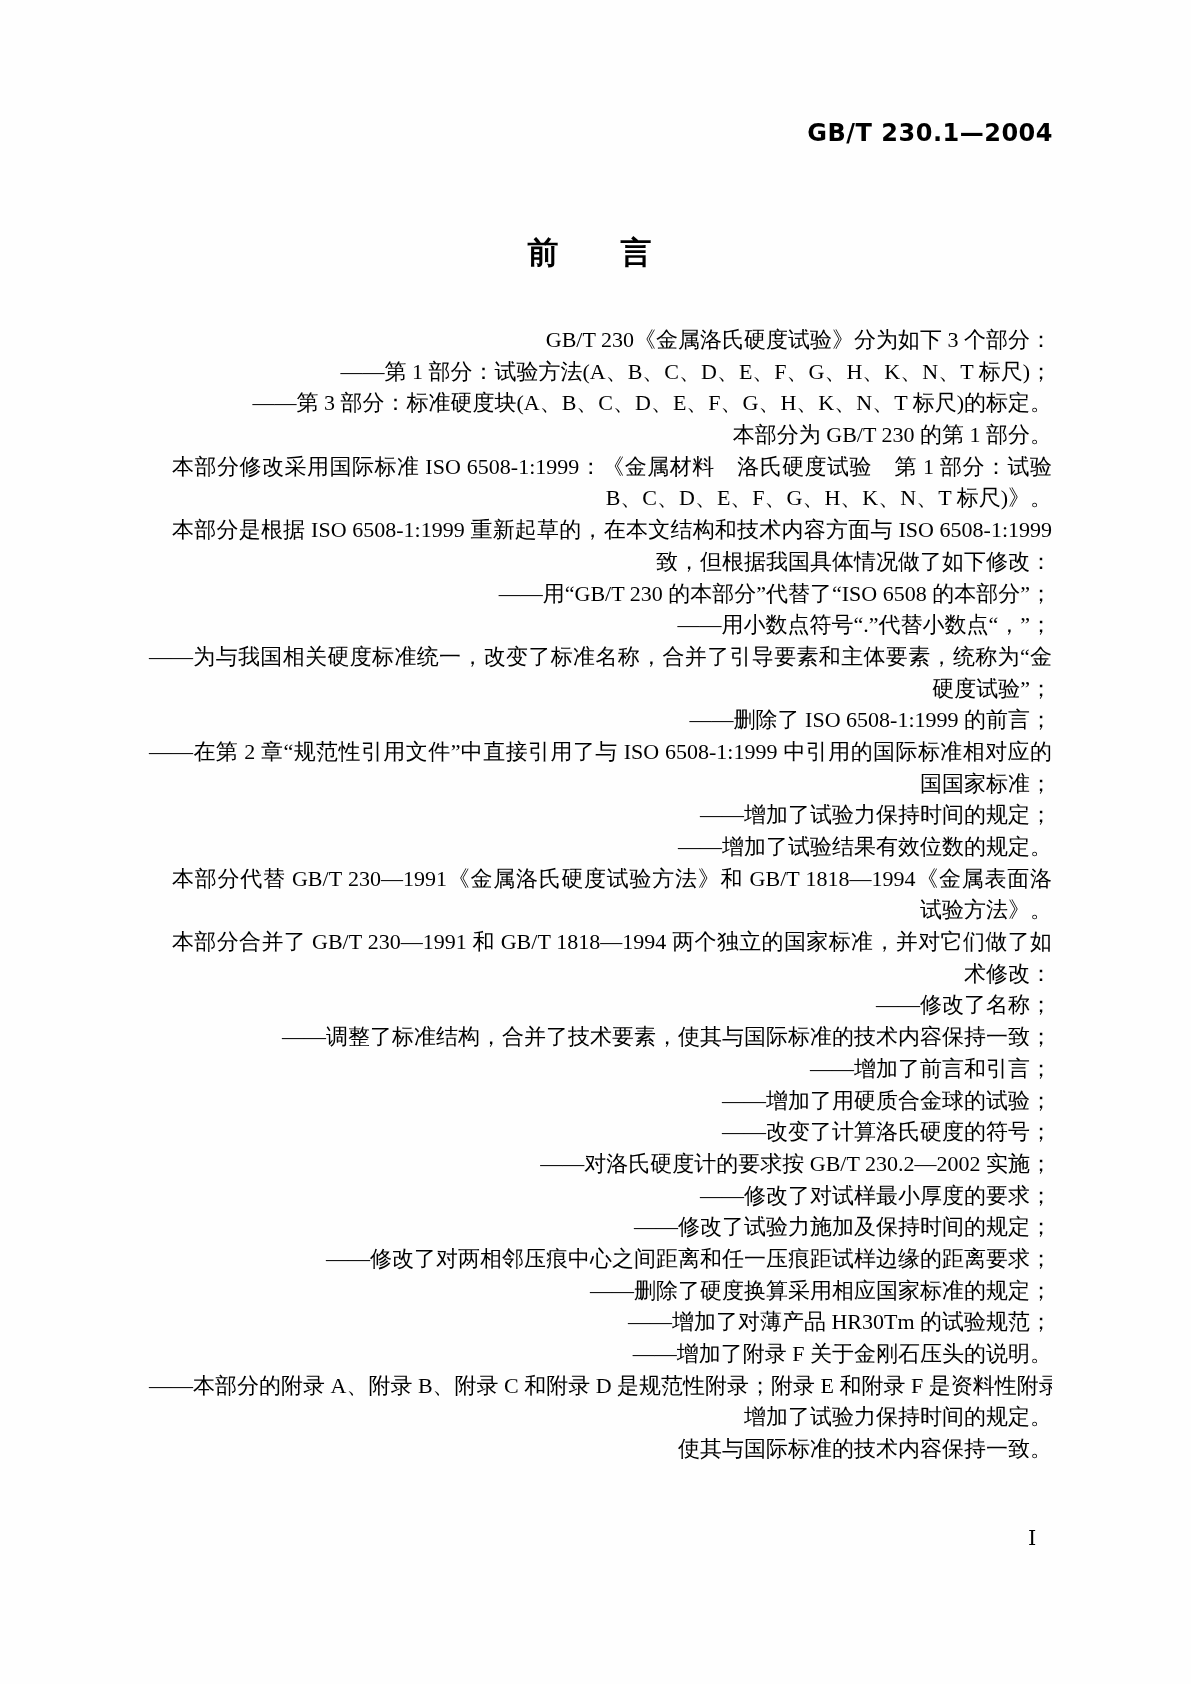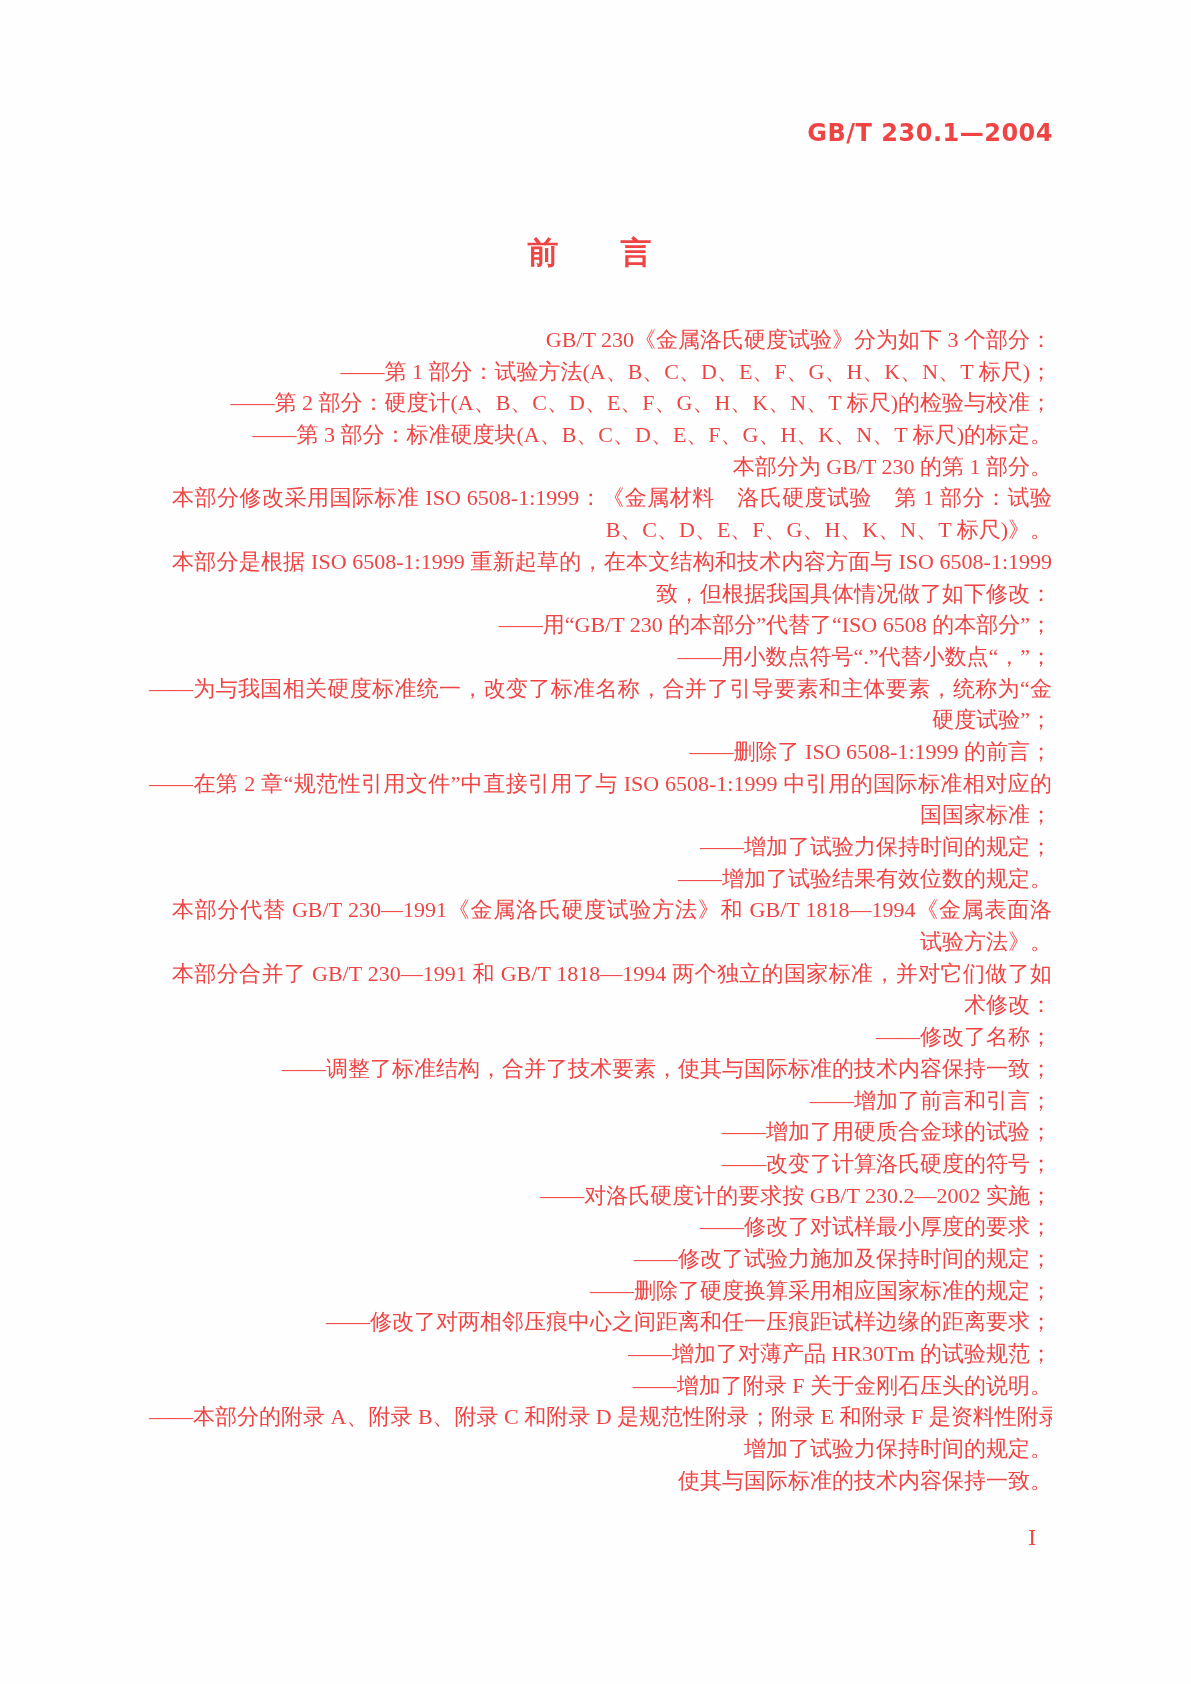--- a/index.html
+++ b/index.html
@@ -1,21 +1,21 @@
 <!DOCTYPE html>
 <html><head>
 <meta charset="utf-8">
 <style>
   html,body { margin:0; padding:0; background:#e8e8e8; }
   .page {
     position:relative;
     width:1191px; height:1684px;
     margin:0 auto;
     background:#fefefe;
-    color:#ef4444;
+    color:#000000;
     font-family:"Liberation Serif","DejaVu Serif",serif;
     overflow:hidden;
   }
   .std-code {
     position:absolute;
     top:119px; right:138px;
     font-family:"DejaVu Sans","Liberation Sans",sans-serif;
     font-weight:700;
     font-size:24px;
     letter-spacing:0.5px;
@@ -63,21 +63,20 @@
 <body>
 
 <div class="page">
   <div class="std-code">GB/T 230.1—2004</div>
 
   <h1 class="doc-title">前　　言</h1>
 
   <div class="body-block">
       <div class="line ind-para">GB/T 230《金属洛氏硬度试验》分为如下 3 个部分：</div>
       <div class="line ind-para">——第 1 部分：试验方法(A、B、C、D、E、F、G、H、K、N、T 标尺)；</div>
-      <div class="line ind-para">——第 2 部分：硬度计(A、B、C、D、E、F、G、H、K、N、T 标尺)的检验与校准；</div>
       <div class="line ind-para">——第 3 部分：标准硬度块(A、B、C、D、E、F、G、H、K、N、T 标尺)的标定。</div>
       <div class="line ind-para">本部分为 GB/T 230 的第 1 部分。</div>
       <div class="line ind-para fill">本部分修改采用国际标准 ISO 6508-1:1999：《金属材料　洛氏硬度试验　第 1 部分：试验方法(A、</div>
       <div class="line ind-none">B、C、D、E、F、G、H、K、N、T 标尺)》。</div>
       <div class="line ind-para fill">本部分是根据 ISO 6508-1:1999 重新起草的，在本文结构和技术内容方面与 ISO 6508-1:1999 一</div>
       <div class="line ind-none">致，但根据我国具体情况做了如下修改：</div>
       <div class="line ind-dash">——用“GB/T 230 的本部分”代替了“ISO 6508 的本部分”；</div>
       <div class="line ind-dash">——用小数点符号“.”代替小数点“，”；</div>
       <div class="line ind-dash fill">——为与我国相关硬度标准统一，改变了标准名称，合并了引导要素和主体要素，统称为“金属洛氏</div>
       <div class="line ind-para">硬度试验”；</div>
@@ -91,22 +90,22 @@
       <div class="line ind-para fill">本部分合并了 GB/T 230—1991 和 GB/T 1818—1994 两个独立的国家标准，并对它们做了如下技</div>
       <div class="line ind-none">术修改：</div>
       <div class="line ind-dash">——修改了名称；</div>
       <div class="line ind-dash">——调整了标准结构，合并了技术要素，使其与国际标准的技术内容保持一致；</div>
       <div class="line ind-dash">——增加了前言和引言；</div>
       <div class="line ind-dash">——增加了用硬质合金球的试验；</div>
       <div class="line ind-dash">——改变了计算洛氏硬度的符号；</div>
       <div class="line ind-dash">——对洛氏硬度计的要求按 GB/T 230.2—2002 实施；</div>
       <div class="line ind-dash">——修改了对试样最小厚度的要求；</div>
       <div class="line ind-dash">——修改了试验力施加及保持时间的规定；</div>
+      <div class="line ind-dash">——修改了对两相邻压痕中心之间距离和任一压痕距试样边缘的距离要求；</div>
       <div class="line ind-dash">——删除了硬度换算采用相应国家标准的规定；</div>
-      <div class="line ind-dash">——修改了对两相邻压痕中心之间距离和任一压痕距试样边缘的距离要求；</div>
       <div class="line ind-dash">——增加了对薄产品 HR30Tm 的试验规范；</div>
       <div class="line ind-dash">——增加了附录 F 关于金刚石压头的说明。</div>
       <div class="line ind-dash">——本部分的附录 A、附录 B、附录 C 和附录 D 是规范性附录；附录 E 和附录 F 是资料性附录。</div>
       <div class="line ind-para">增加了试验力保持时间的规定。</div>
       <div class="line ind-para">使其与国际标准的技术内容保持一致。</div>
     </div>
 
   <div class="page-no">Ⅰ</div>
 </div>
 

